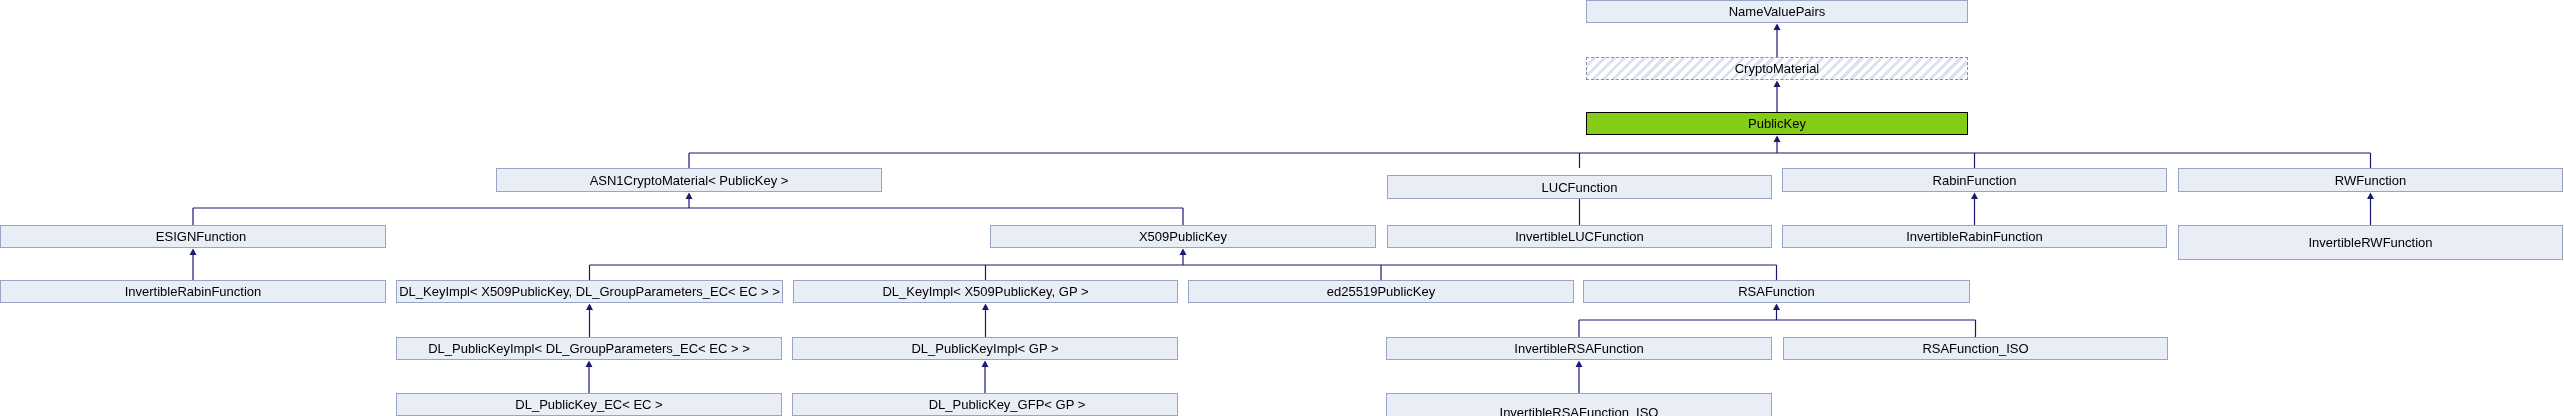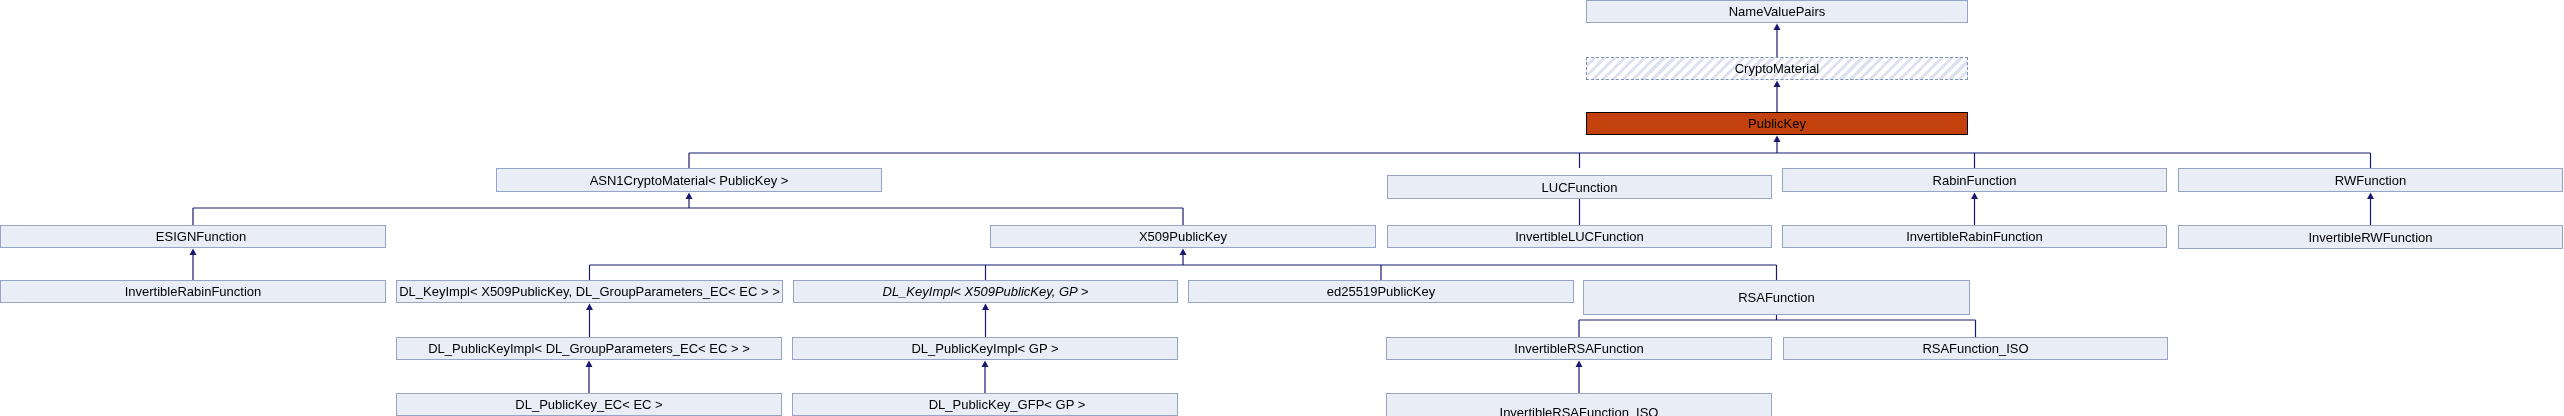--- a/index.html
+++ b/index.html
@@ -23,21 +23,21 @@
     background: #e9edf6;
     border: 1px solid #97a4c5;
     display: flex;
     align-items: center;
     justify-content: center;
     white-space: nowrap;
     cursor: pointer;
     line-height: 1;
   }
   .node.focus {
-    background: #c2410c;
+    background: #84cc16;
     border: 1.5px solid #000000;
     cursor: default;
   }
   .node.hatched {
     background: repeating-linear-gradient(135deg, #ffffff 0px, #ffffff 4px, #dce2f0 4px, #dce2f0 7px);
     border: 1px dashed #7d8fb5;
   }
   .edges {
     position: absolute;
     left: 0;
@@ -101,26 +101,26 @@
     <div class="node hatched" style="left: 1586px; top: 57px; width: 382px; height: 23px;">CryptoMaterial</div>
     <div class="node focus" style="left: 1586px; top: 112px; width: 382px; height: 23px;">PublicKey</div>
     <div class="node" style="left: 496px; top: 168px; width: 386px; height: 24px;">ASN1CryptoMaterial&lt; PublicKey &gt;</div>
     <div class="node" style="left: 1387px; top: 175px; width: 385px; height: 24px;">LUCFunction</div>
     <div class="node" style="left: 1782px; top: 168px; width: 385px; height: 24px;">RabinFunction</div>
     <div class="node" style="left: 2178px; top: 168px; width: 385px; height: 24px;">RWFunction</div>
     <div class="node" style="left: 0px; top: 225px; width: 386px; height: 23px; padding-left: 16px;">ESIGNFunction</div>
     <div class="node" style="left: 990px; top: 225px; width: 386px; height: 23px;">X509PublicKey</div>
     <div class="node" style="left: 1387px; top: 225px; width: 385px; height: 23px;">InvertibleLUCFunction</div>
     <div class="node" style="left: 1782px; top: 225px; width: 385px; height: 23px;">InvertibleRabinFunction</div>
-    <div class="node" style="left: 2178px; top: 225px; width: 385px; height: 24px;">InvertibleRWFunction</div>
+    <div class="node" style="left: 2178px; top: 225px; width: 385px; height: 35px;">InvertibleRWFunction</div>
     <div class="node" style="left: 0px; top: 280px; width: 386px; height: 23px;">InvertibleRabinFunction</div>
     <div class="node" style="left: 396px; top: 280px; width: 387px; height: 23px;">DL_KeyImpl&lt; X509PublicKey, DL_GroupParameters_EC&lt; EC &gt; &gt;</div>
-    <div class="node" style="left: 793px; top: 280px; width: 385px; height: 23px; font-style: italic;">DL_KeyImpl&lt; X509PublicKey, GP &gt;</div>
+    <div class="node" style="left: 793px; top: 280px; width: 385px; height: 23px;">DL_KeyImpl&lt; X509PublicKey, GP &gt;</div>
     <div class="node" style="left: 1188px; top: 280px; width: 386px; height: 23px;">ed25519PublicKey</div>
-    <div class="node" style="left: 1583px; top: 280px; width: 387px; height: 35px;">RSAFunction</div>
+    <div class="node" style="left: 1583px; top: 280px; width: 387px; height: 23px;">RSAFunction</div>
     <div class="node" style="left: 396px; top: 337px; width: 386px; height: 23px;">DL_PublicKeyImpl&lt; DL_GroupParameters_EC&lt; EC &gt; &gt;</div>
     <div class="node" style="left: 792px; top: 337px; width: 386px; height: 23px;">DL_PublicKeyImpl&lt; GP &gt;</div>
     <div class="node" style="left: 1386px; top: 337px; width: 386px; height: 23px;">InvertibleRSAFunction</div>
     <div class="node" style="left: 1783px; top: 337px; width: 385px; height: 23px;">RSAFunction_ISO</div>
     <div class="node" style="left: 396px; top: 393px; width: 386px; height: 23px;">DL_PublicKey_EC&lt; EC &gt;</div>
     <div class="node" style="left: 792px; top: 393px; width: 386px; height: 23px; padding-left: 44px;">DL_PublicKey_GFP&lt; GP &gt;</div>
     <div class="node" style="left: 1386px; top: 393px; width: 386px; height: 39px;">InvertibleRSAFunction_ISO</div>
   </div>
 
 </body></html>

